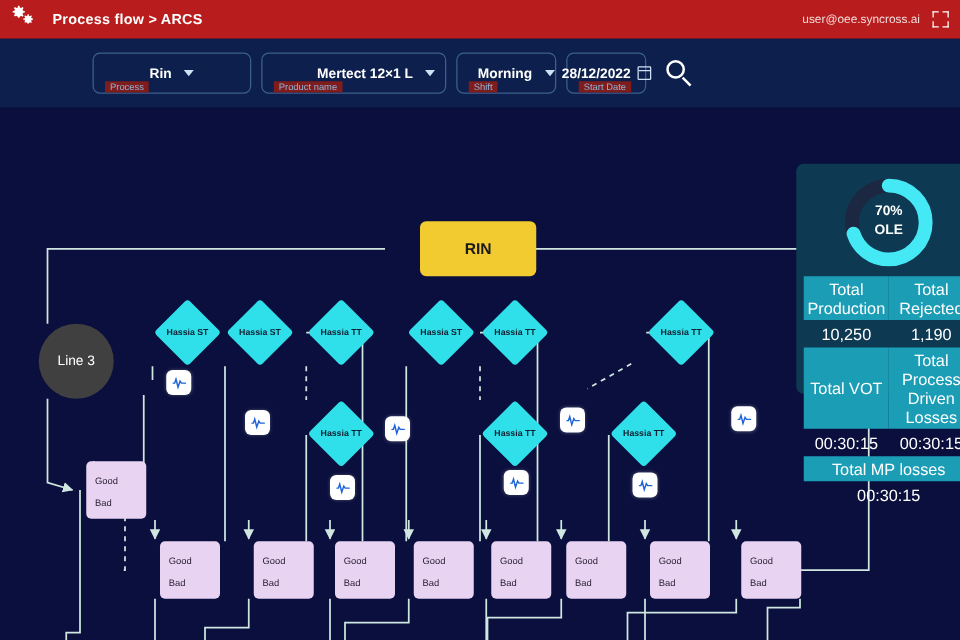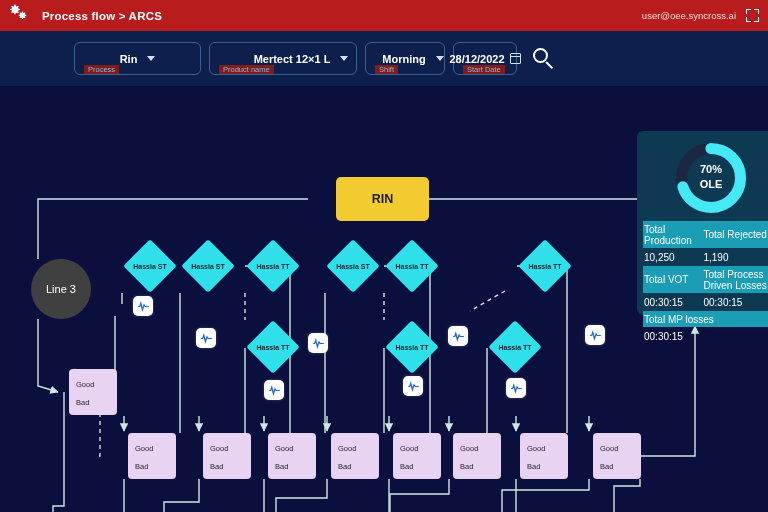--- a/index.html
+++ b/index.html
@@ -122,21 +122,21 @@
     left:609px; top:45px; width:148px; height:184px;
     background:#0d3a52; border-radius:6px; padding:7px 6px 6px;
   }
   #gaugewrap{ width:100%; height:80px; display:flex;align-items:center;justify-content:center; position:relative; }
   #gaugewrap .ctr{
     position:absolute; width:100%; text-align:center; top:24px;
     font-size:11px; font-weight:bold; color:#fff; line-height:15px;
   }
   .oletbl{ width:100%; border-collapse:separate; border-spacing:0 1.5px; margin-top:2px; }
   .oletbl td{
-    font-size:10px; color:#fff; padding:2.5px 1px;
+    text-align:center; font-size:13px; color:#fff; padding:2.5px 1px;
   }
   .oletbl td.h{ background:#1b9db5; }
   .oletbl td.v{ background:transparent; }
 </style>
 </head>
 <body>
 
 <div id="topbar">
   <div id="gears">
     <svg class="g1" width="14" height="14" viewBox="0 0 24 24" fill="#fff">

